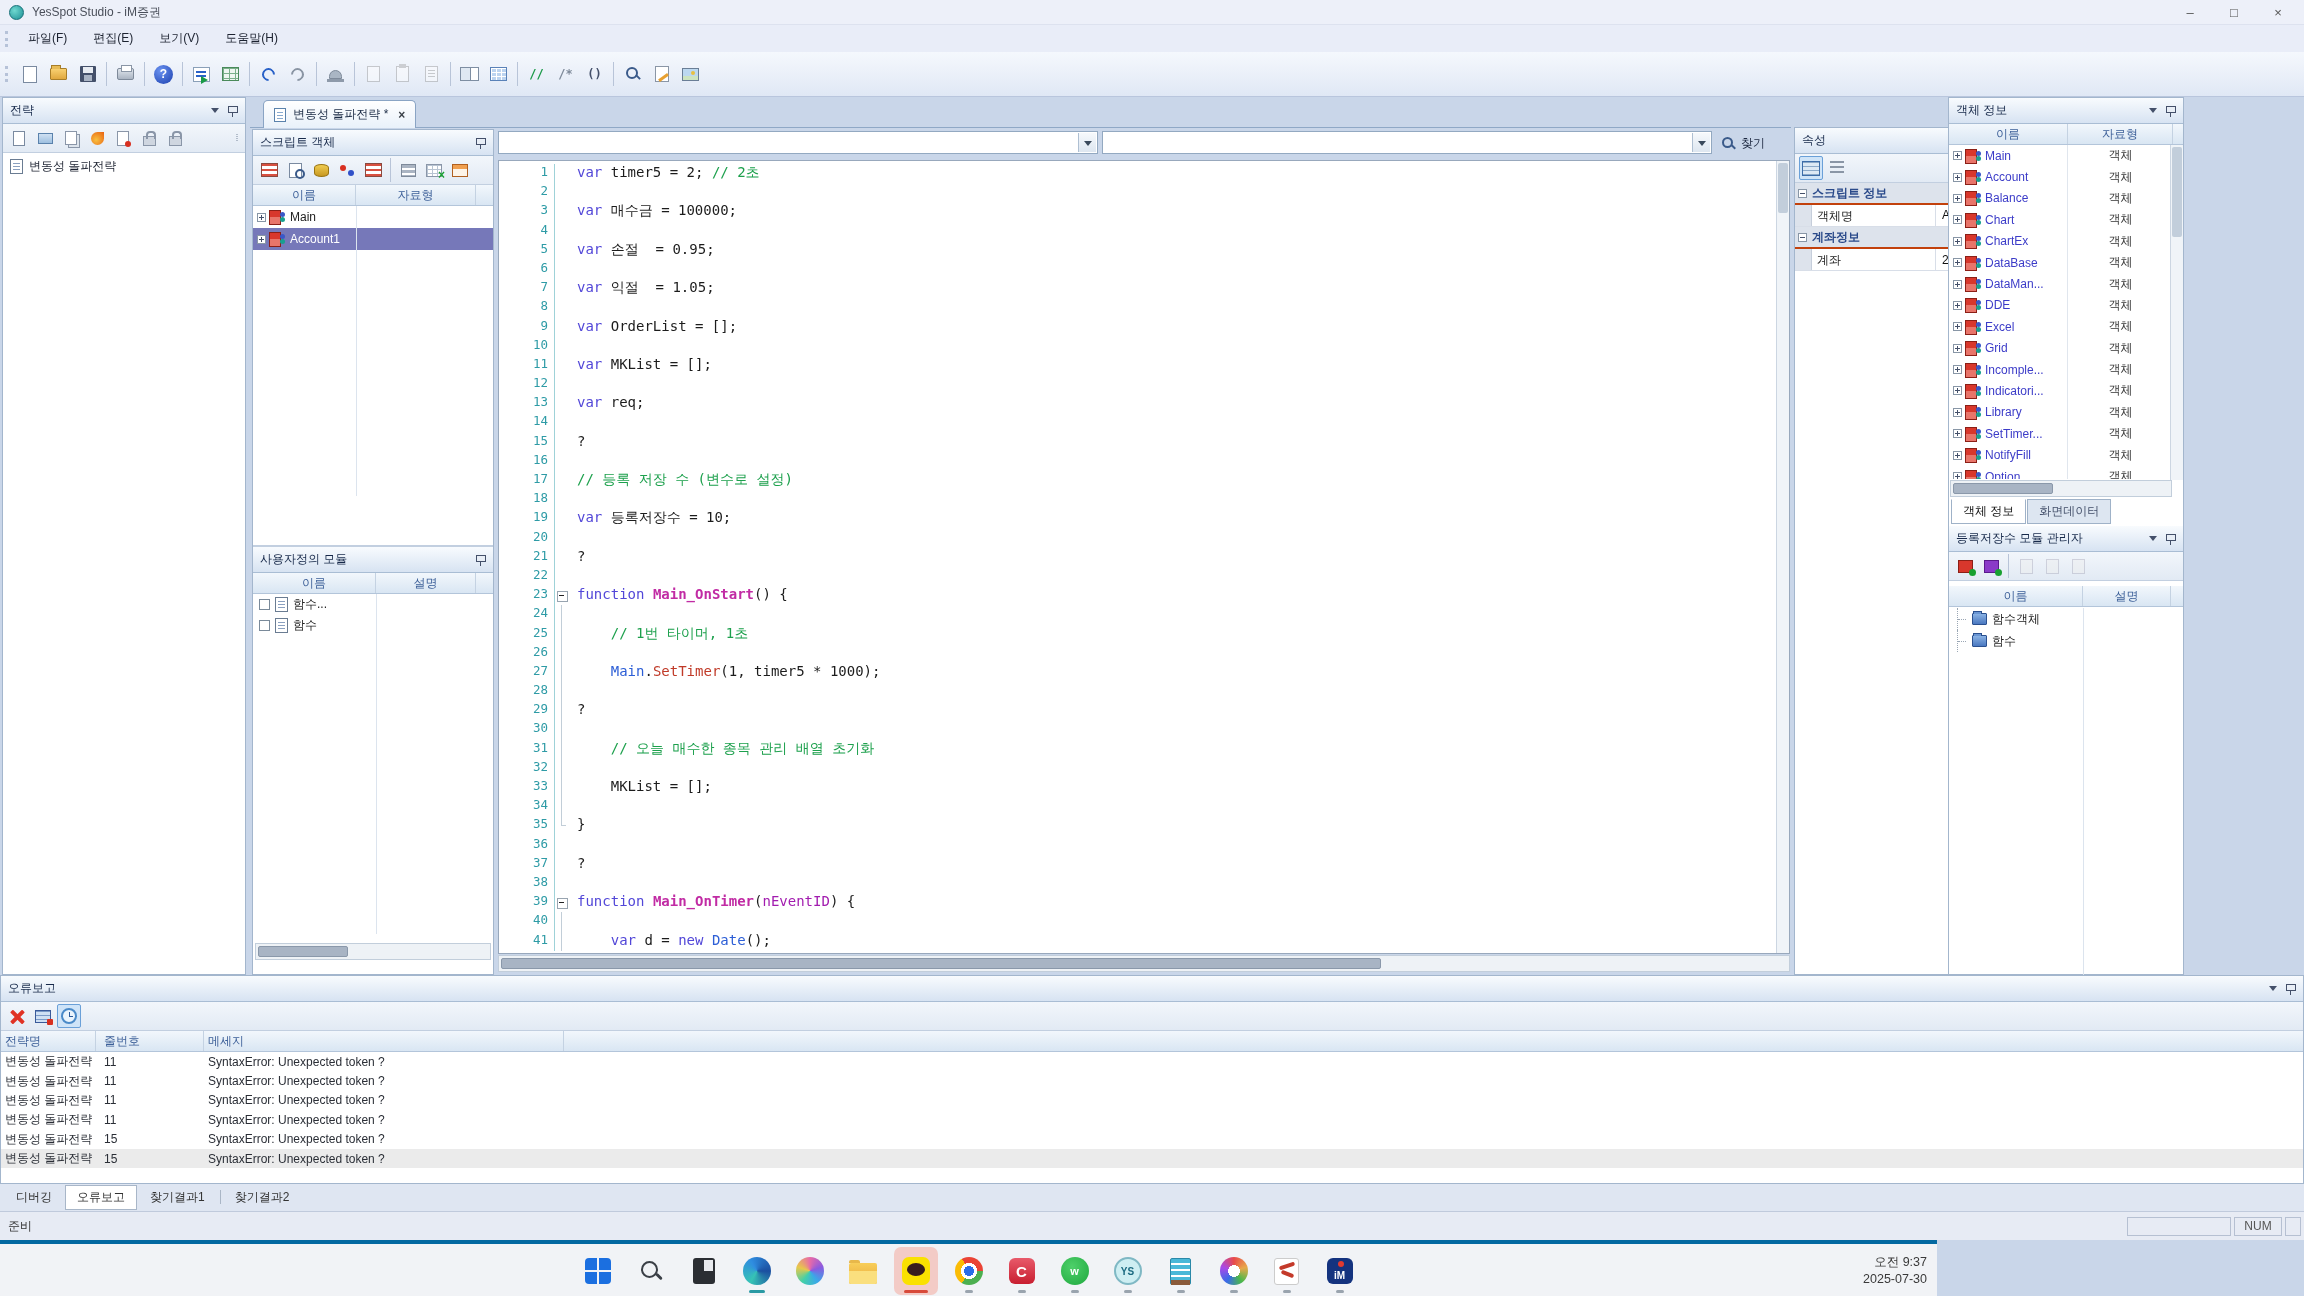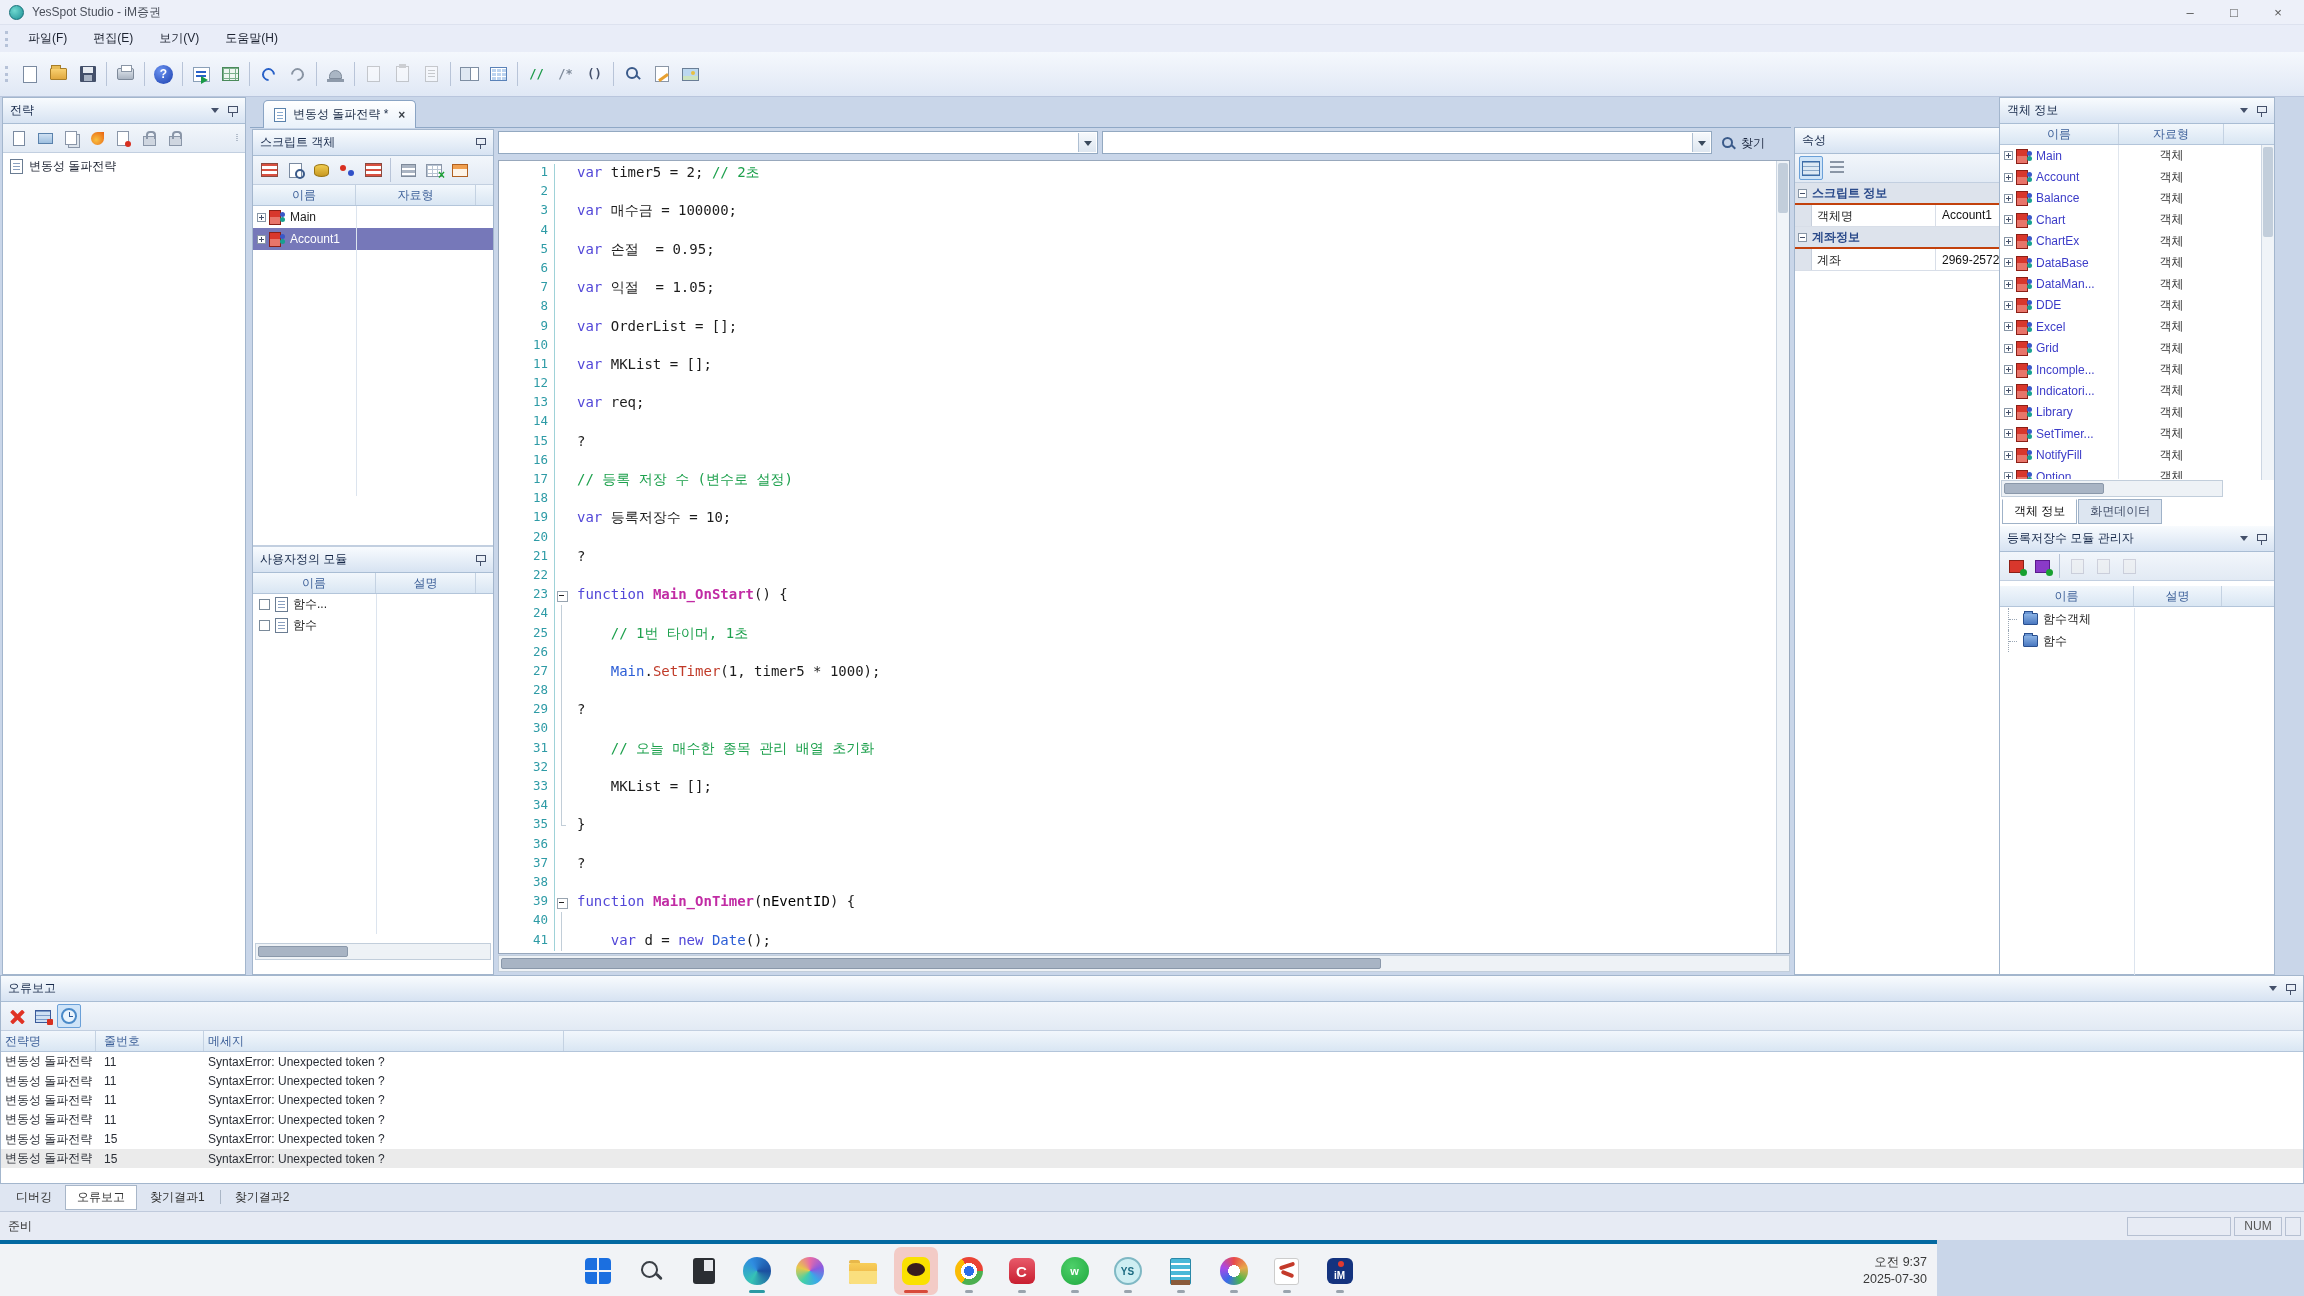--- a/index.html
+++ b/index.html
@@ -128,21 +128,21 @@
 .codebox{position:absolute;background:#fff;border:1px solid #98a8bc;overflow:hidden}
 .cl{display:flex;height:19.2px;line-height:19.2px}
 .ln{width:56px;text-align:right;padding-right:6px;color:#2e9ba6;font:12.5px "DejaVu Sans Mono",monospace;border-right:1px solid #9fd2d8;flex:none}
 .fd{width:15px;position:relative;flex:none}
 .fd-box::before{content:"";position:absolute;left:2px;top:5px;width:9px;height:9px;border:1px solid #98a4b0;background:#fff}
 .fd-box::after{content:"";position:absolute;left:4px;top:9px;width:5px;height:1px;background:#222}
 .fd-line::before{content:"";position:absolute;left:6px;top:0;bottom:0;width:1px;background:#c2ced8}
 .fd-end::before{content:"";position:absolute;left:6px;top:0;height:10px;width:1px;background:#c2ced8}
 .fd-end::after{content:"";position:absolute;left:6px;top:9px;width:5px;height:1px;background:#c2ced8}
 .ct{font:14px "DejaVu Sans Mono",monospace;white-space:pre;margin-left:7px}
-.c-k{color:#5247d8}.c-c{color:#1ca04c}.c-f{color:#c12ba4;font-weight:bold}.c-o{color:#2c5ed6}.c-m{color:#c03a28}.c-a{color:#000000}.c-p{color:#1c1c1c}
+.c-k{color:#5247d8}.c-c{color:#1ca04c}.c-f{color:#c12ba4;font-weight:bold}.c-o{color:#2c5ed6}.c-m{color:#c03a28}.c-a{color:#a21caf}.c-p{color:#1c1c1c}
 .hscroll{position:absolute;height:17px;background:#eef2f6;border:1px solid #c2cedb}
 .hthumb{position:absolute;top:2px;left:2px;height:11px;background:#a8b4c4;border:1px solid #8a98aa;border-radius:2px}
 .vscroll{position:absolute;width:13px;background:#f0f4f8;border-left:1px solid #ccd6e2}
 .vthumb{position:absolute;left:1px;right:1px;top:2px;height:50px;background:#c2cedb;border-radius:2px}
 
 .p-cat{width:18px;height:15px;border:1px solid #3c6ca8;background:#dce8f4;background-image:linear-gradient(#8aa8c8 1px,transparent 1px);background-size:100% 4px}
 .p-az{width:14px;height:15px;background:repeating-linear-gradient(#8a96a6 0 2px,transparent 2px 5px)}
 .sbtn.on{background:#cfe4f8;border:1px solid #6aa0d8;border-radius:2px}
 .pgrow{height:22px;background:#dde3ec;display:flex;align-items:center;font-weight:bold;color:#2a4a8a;border-bottom:2px solid #c2410c;font-size:12px}
 .expm{width:9px;height:9px;border:1px solid #8896a6;background:#fff;position:relative;flex:none;margin:0 5px 0 3px}
@@ -710,21 +710,21 @@
     <span class="expm"></span>
     <span>계좌정보</span>
   </div>
   <div class="prow">
     <span class="pind"></span>
     <span class="plabel">계좌</span>
     <span class="pval">2969-2572-11 신</span>
   </div>
 </div>
 
-<div class="panel" style="left:1999px;top:97px;width:276px;height:878px">
+<div class="panel" style="left:1948px;top:97px;width:236px;height:878px">
   <div class="phdr">
     <span>객체 정보</span>
     <span class="hsp"></span>
     <span class="tri"></span>
     <span class="pin"></span>
   </div>
   <div class="thead">
     <div class="th" style="width:119px">이름</div>
     <div class="th" style="width:105px">자료형</div>
   </div>

